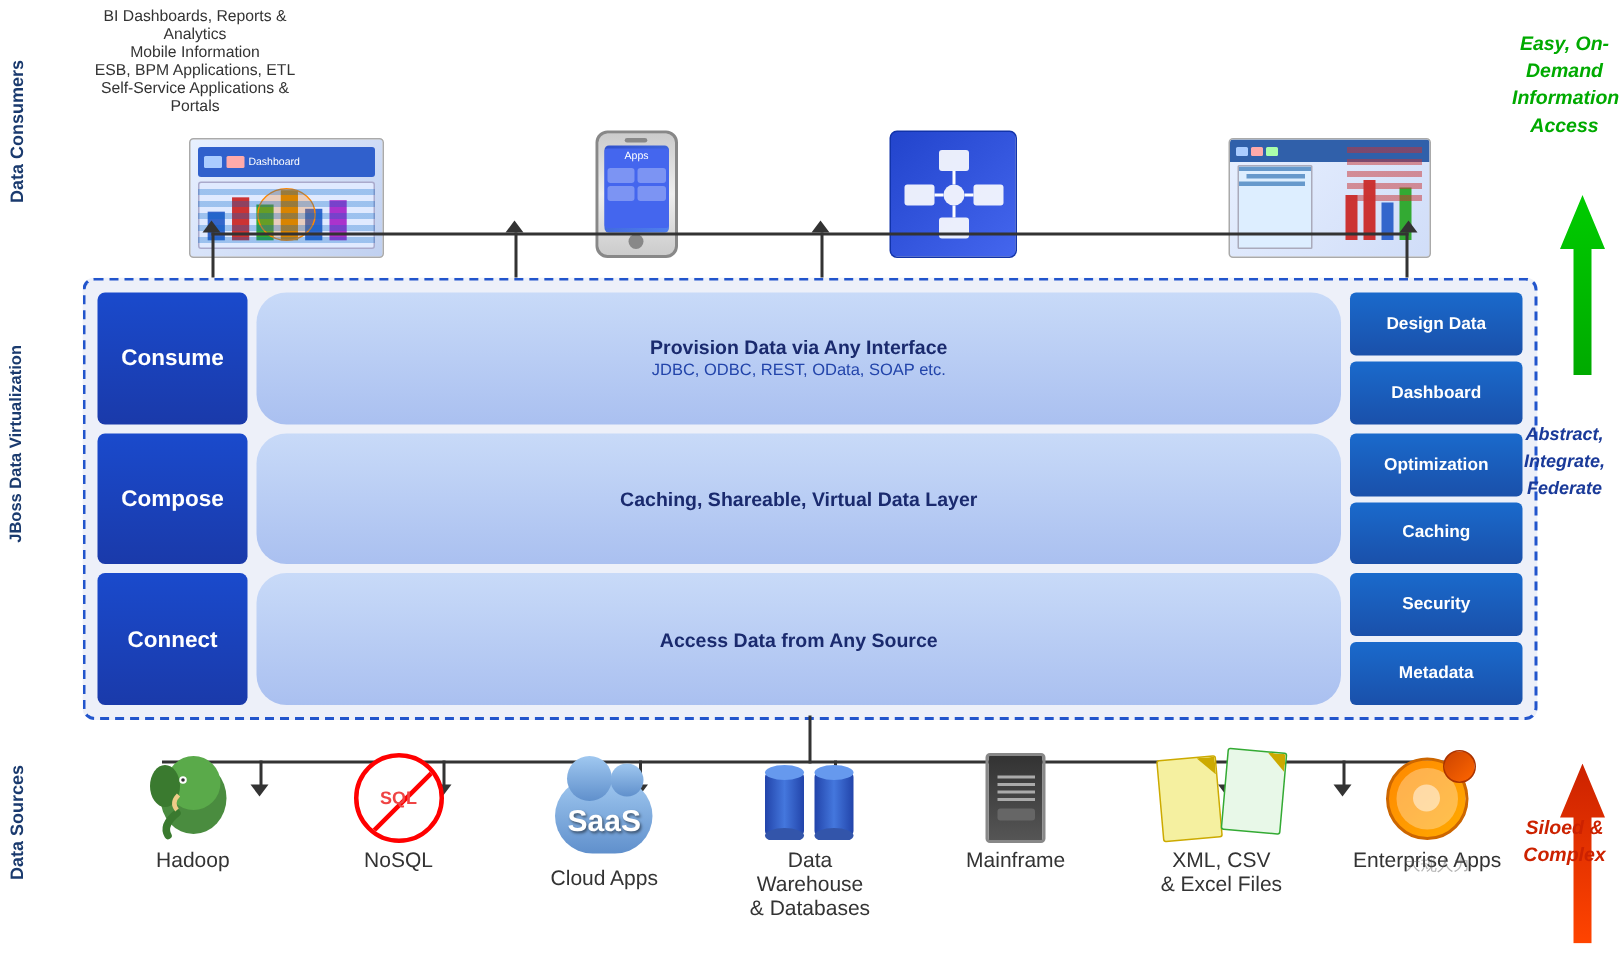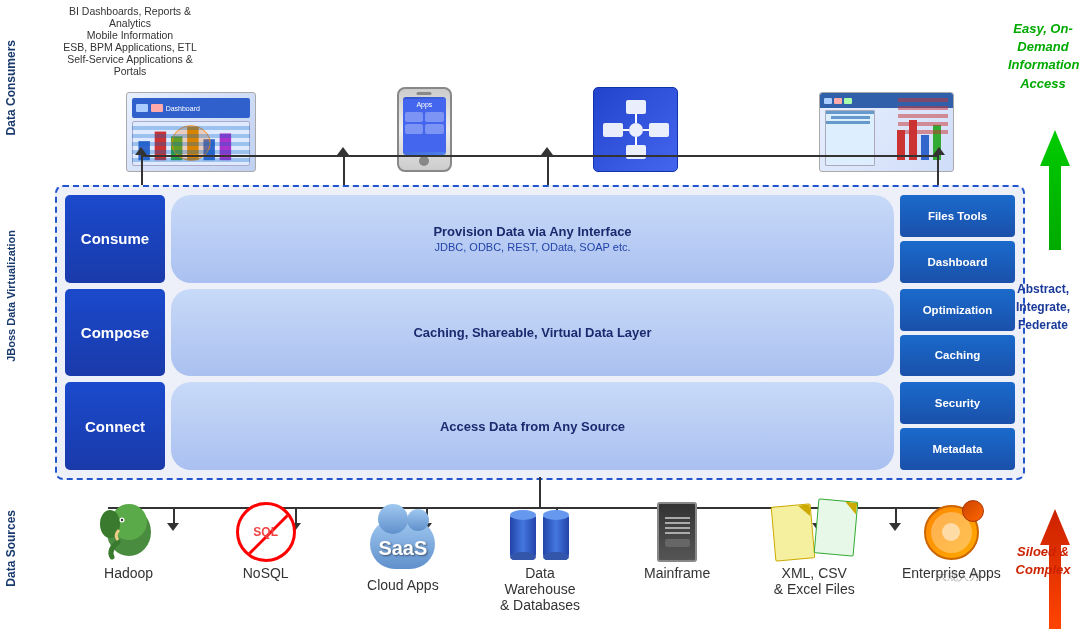--- a/index.html
+++ b/index.html
@@ -486,20 +486,21 @@
     .right-text-mid {
       position: absolute;
       right: 2px;
       top: 280px;
       width: 70px;
       text-align: center;
       font-size: 12px;
       font-weight: bold;
       color: #1a3a99;
       line-height: 1.5;
+      font-style: italic;
     }
 
     .right-text-bot {
       position: absolute;
       right: 2px;
       bottom: 60px;
       width: 70px;
       text-align: center;
       font-size: 13px;
       font-weight: bold;
@@ -736,21 +737,21 @@
 
         <div class="layer-row">
           <div class="layer-label-box">
             <span>Consume</span>
           </div>
           <div class="layer-content">
             <div class="layer-content-text">Provision Data via Any Interface</div>
             <div class="layer-content-sub">JDBC, ODBC, REST, OData, SOAP etc.</div>
           </div>
           <div class="right-tools-col">
-            <div class="tool-btn">Files Tools</div>
+            <div class="tool-btn">Design Data</div>
             <div class="tool-btn">Dashboard</div>
           </div>
         </div>
 
         <div class="layer-row">
           <div class="layer-label-box">
             <span>Compose</span>
           </div>
           <div class="layer-content">
             <div class="layer-content-text">Caching, Shareable, Virtual Data Layer</div>

